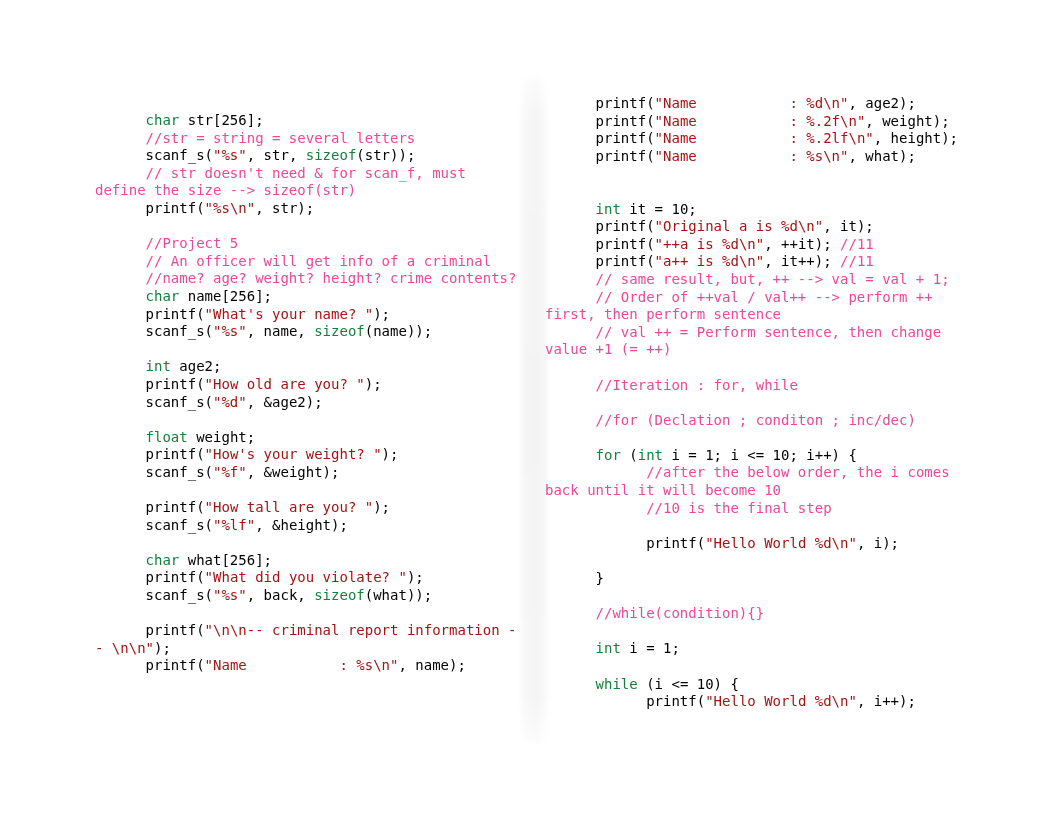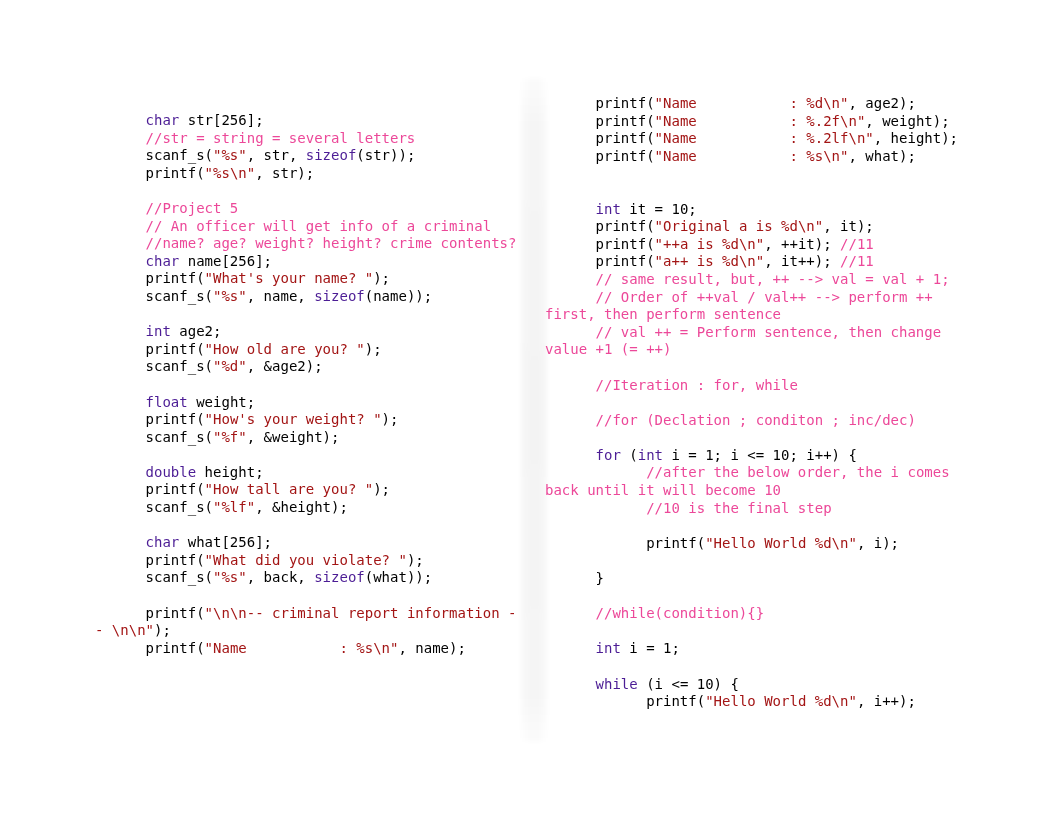--- a/index.html
+++ b/index.html
@@ -61,51 +61,51 @@
     top: 95px;
     width: 432px;
   }
 
   .code-line {
     display: block;
     min-height: 17.6px;
   }
 
   
-  .kw   { color: #4c1d95; }
+  .kw   { color: #15803d; }
   .str  { color: #a31515; }
   .cmt  { color: #ec4899; }
   .pln  { color: #000000; }
 </style>
 </head>
 <body>
 
 <div id="gutter-band"></div>
 
 <div class="code-column" id="code-left"><span class="code-line"><span class="pln">      </span><span class="kw">char</span><span class="pln"> str[256];</span>
 </span><span class="code-line"><span class="pln">      </span><span class="cmt">//str = string = several letters</span>
 </span><span class="code-line"><span class="pln">      scanf_s(</span><span class="str">"%s"</span><span class="pln">, str, </span><span class="kw">sizeof</span><span class="pln">(str));</span>
+</span><span class="code-line"><span class="pln">      </span><span class="cmt">// str doesn't need &amp; for scan_f, must define the size --&gt; sizeof(str)</span>
 </span><span class="code-line"><span class="pln">      printf(</span><span class="str">"%s\n"</span><span class="pln">, str);</span>
 </span><span class="code-line">
 </span><span class="code-line"><span class="pln">      </span><span class="cmt">//Project 5</span>
 </span><span class="code-line"><span class="pln">      </span><span class="cmt">// An officer will get info of a criminal</span>
 </span><span class="code-line"><span class="pln">      </span><span class="cmt">//name? age? weight? height? crime contents?</span>
 </span><span class="code-line"><span class="pln">      </span><span class="kw">char</span><span class="pln"> name[256];</span>
 </span><span class="code-line"><span class="pln">      printf(</span><span class="str">"What's your name? "</span><span class="pln">);</span>
 </span><span class="code-line"><span class="pln">      scanf_s(</span><span class="str">"%s"</span><span class="pln">, name, </span><span class="kw">sizeof</span><span class="pln">(name));</span>
 </span><span class="code-line">
 </span><span class="code-line"><span class="pln">      </span><span class="kw">int</span><span class="pln"> age2;</span>
 </span><span class="code-line"><span class="pln">      printf(</span><span class="str">"How old are you? "</span><span class="pln">);</span>
 </span><span class="code-line"><span class="pln">      scanf_s(</span><span class="str">"%d"</span><span class="pln">, &amp;age2);</span>
 </span><span class="code-line">
 </span><span class="code-line"><span class="pln">      </span><span class="kw">float</span><span class="pln"> weight;</span>
 </span><span class="code-line"><span class="pln">      printf(</span><span class="str">"How's your weight? "</span><span class="pln">);</span>
 </span><span class="code-line"><span class="pln">      scanf_s(</span><span class="str">"%f"</span><span class="pln">, &amp;weight);</span>
 </span><span class="code-line">
-</span><span class="code-line"><span class="pln">      </span><span class="kw">double</span><span class="pln"> height;</span>
 </span><span class="code-line"><span class="pln">      printf(</span><span class="str">"How tall are you? "</span><span class="pln">);</span>
 </span><span class="code-line"><span class="pln">      scanf_s(</span><span class="str">"%lf"</span><span class="pln">, &amp;height);</span>
 </span><span class="code-line">
 </span><span class="code-line"><span class="pln">      </span><span class="kw">char</span><span class="pln"> what[256];</span>
 </span><span class="code-line"><span class="pln">      printf(</span><span class="str">"What did you violate? "</span><span class="pln">);</span>
 </span><span class="code-line"><span class="pln">      scanf_s(</span><span class="str">"%s"</span><span class="pln">, back, </span><span class="kw">sizeof</span><span class="pln">(what));</span>
 </span><span class="code-line">
 </span><span class="code-line"><span class="pln">      printf(</span><span class="str">"\n\n-- criminal report information -- \n\n"</span><span class="pln">);</span>
 </span><span class="code-line"><span class="pln">      printf(</span><span class="str">"Name           : %s\n"</span><span class="pln">, name);</span>
 </span></div>

